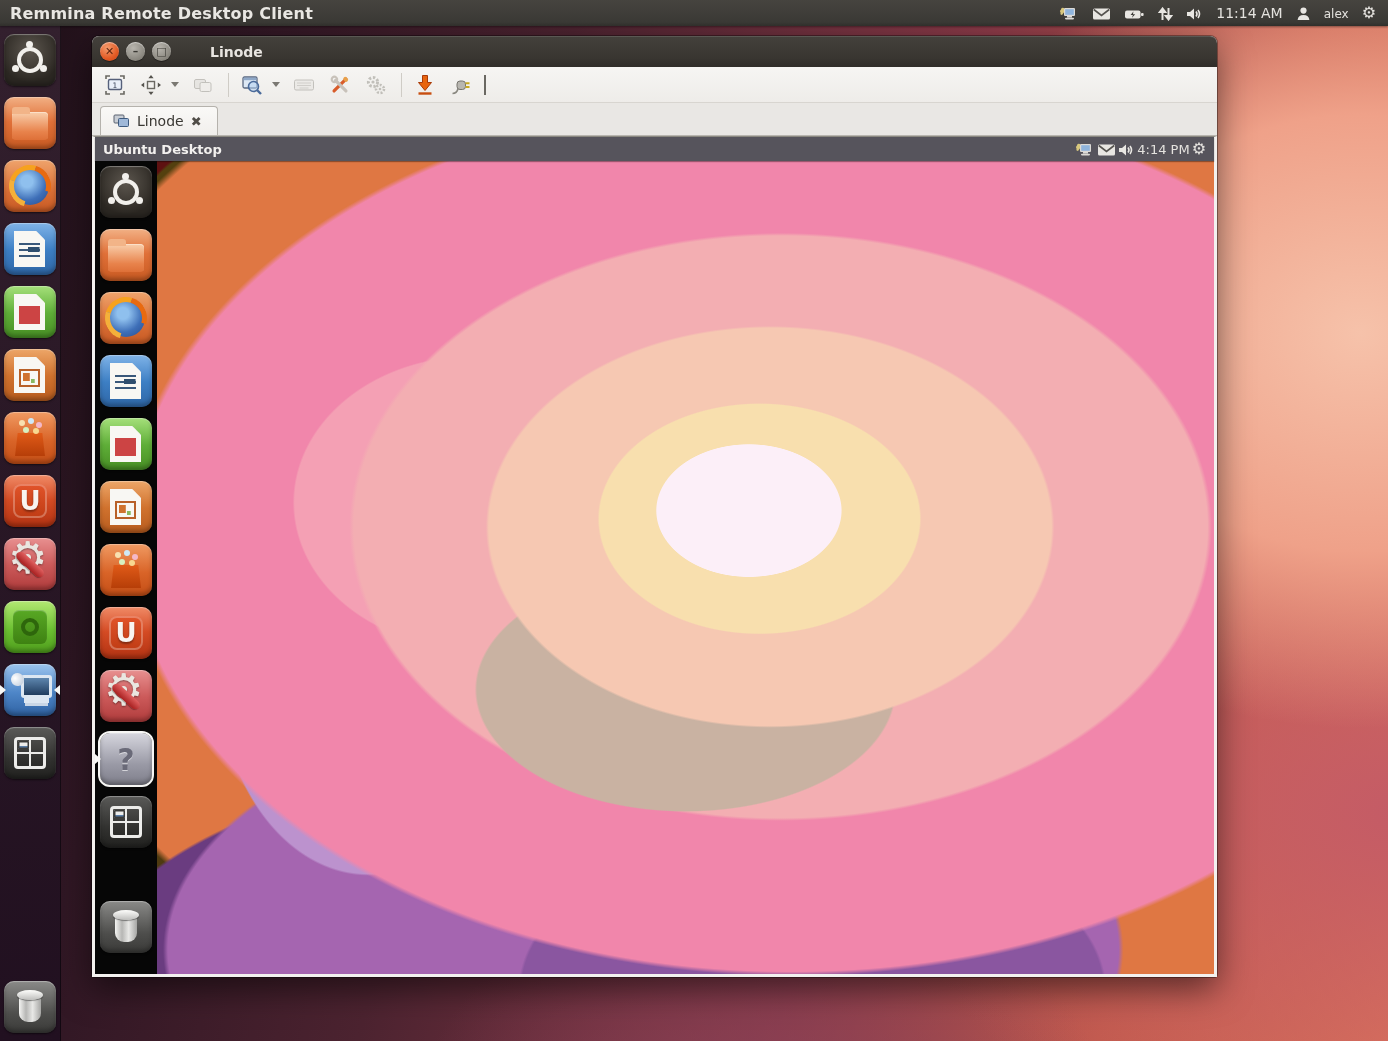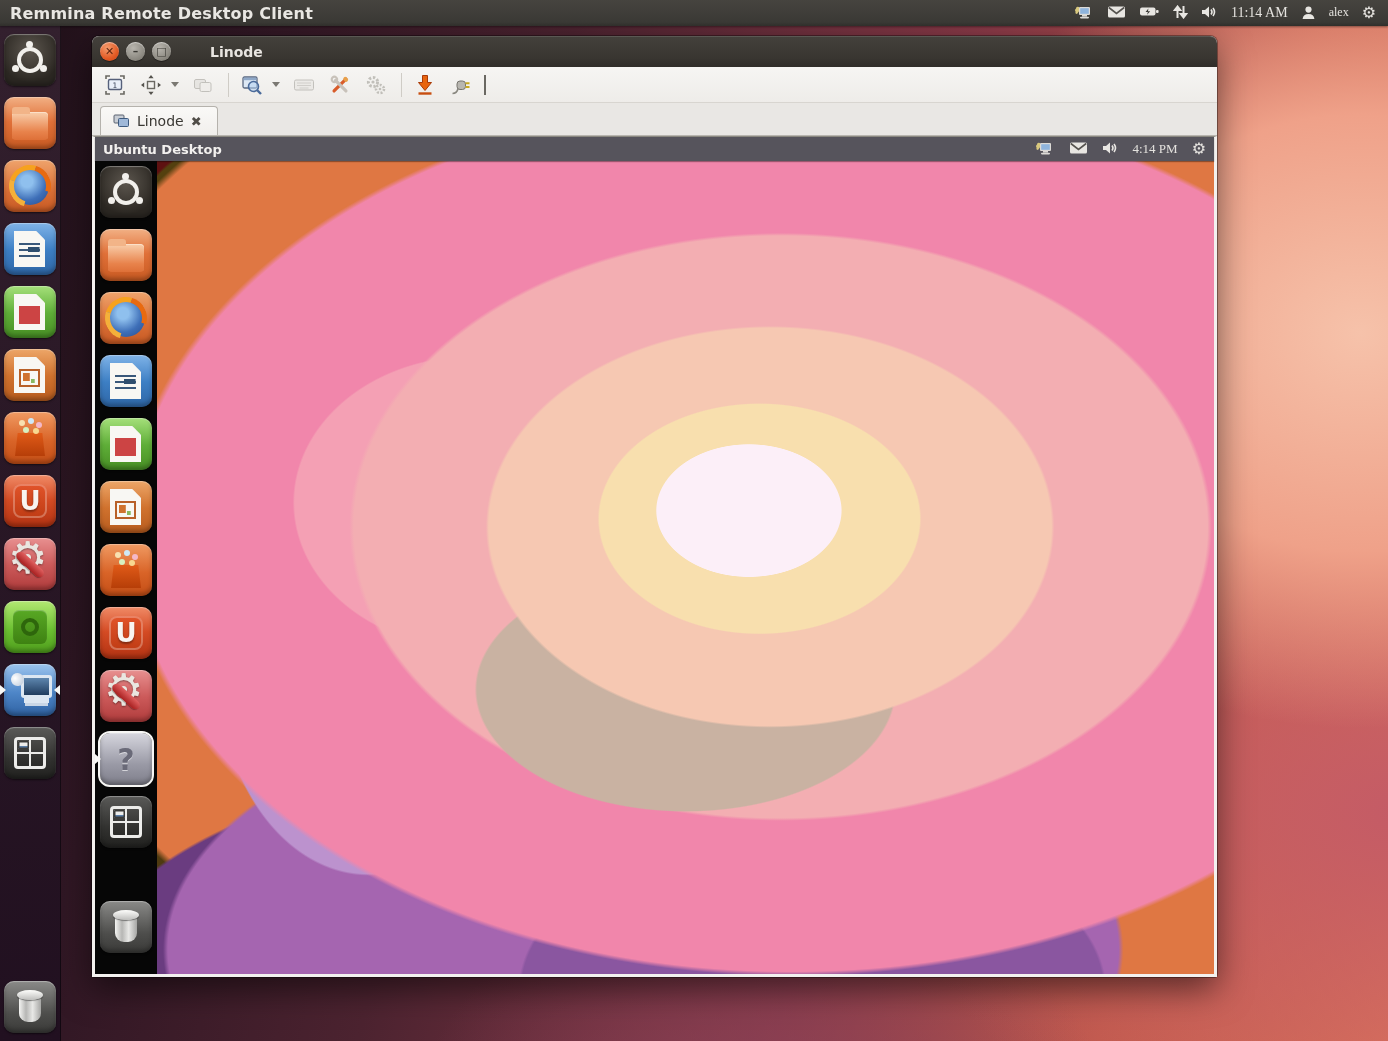--- a/index.html
+++ b/index.html
@@ -13,21 +13,21 @@
       radial-gradient(520px 420px at 55% 112%, #8A4258 0%, rgba(92,42,62,0) 70%),
       linear-gradient(102deg, #1E1018 0%, #301724 16%, #4C2330 36%, #8A3A48 62%, #C25B4C 82%, #DC7558 100%);
   }
 
   
   .host-panel { position:absolute; left:0; top:0; width:1388px; height:26px;
     background:linear-gradient(#46443F, #3A3935 85%, #302F2B);
     display:flex; align-items:center; justify-content:space-between; z-index:50;
     box-shadow:0 1px 2px rgba(0,0,0,.4); }
   .host-title { color:#E9E7E3; font-weight:bold; font-size:16px; padding-left:10px; letter-spacing:.2px; }
-  .tray { display:flex; align-items:flex-start; gap:13px; padding-right:12px; color:#E9E7E3;font-family:Liberation Serif, serif; }
+  .tray { display:flex; align-items:flex-end; gap:13px; padding-right:12px; color:#E9E7E3; }
   .tray .t-ic { display:inline-flex; align-items:center; }
   .tray .clock { font-size:14px; color:#E4E2DE; }
   .tray .uname { font-size:12px; color:#E4E2DE; }
   .tray .gear { font-size:16px; line-height:1; color:#E4E2DE; }
 
   
   .launcher { position:absolute; z-index:40; }
   .host-launcher { left:0; top:26px; width:61px; height:1015px;
     background:linear-gradient(180deg,#33202E 0%, #2A1826 40%, #211020 100%);
     border-right:1px solid rgba(0,0,0,.45); }
@@ -154,21 +154,21 @@
     border:1px solid #B5B2AC; border-bottom:none; border-radius:4px 4px 0 0;
     display:flex; align-items:center; gap:7px; padding:0 12px; }
   .tab-label { font-size:14px; color:#3A3833; }
   .tab-close { font-size:13px; color:#504D47; font-weight:bold; cursor:default; }
 
   .viewport { position:absolute; left:0; top:100px; right:0; bottom:0;
     border:3px solid #F3F1EF; border-top:1px solid #8A8880; background:#0ea5e9;padding-left:36px; }
   .remote-panel { position:absolute; left:0; top:0; right:0; height:24px; background:#56545C;
     display:flex; align-items:center; justify-content:space-between; z-index:20; box-shadow:0 1px 1px rgba(0,0,0,.35); }
   .remote-title { color:#F2F0EE; font-weight:bold; font-size:13px; padding-left:8px; }
-  .remote-panel .tray { gap:14px; padding-right:8px; }
+  .remote-panel .tray { gap:2px; padding-right:8px; }
   .remote-panel .clock { font-size:13px; }
   .remote-area { position:absolute; left:0; top:24px; right:0; bottom:0; }
 
   .remote-wallpaper { position:absolute; left:62px; right:0; top:0; bottom:0;
     background:
       radial-gradient(95px 68px  at 56% 43%, #FCEFF8 0 97%, transparent 98%),
       radial-gradient(165px 118px at 57% 44%, #F8DFAE 0 97%, transparent 98%),
       radial-gradient(290px 205px at 58% 45%, #F6C8B2 0 97%, transparent 98%),
       radial-gradient(215px 125px at 50% 65%, #C9B2A2 0 97%, transparent 98%),
       radial-gradient(440px 300px at 59% 45%, #F3AEB2 0 97%, transparent 98%),

